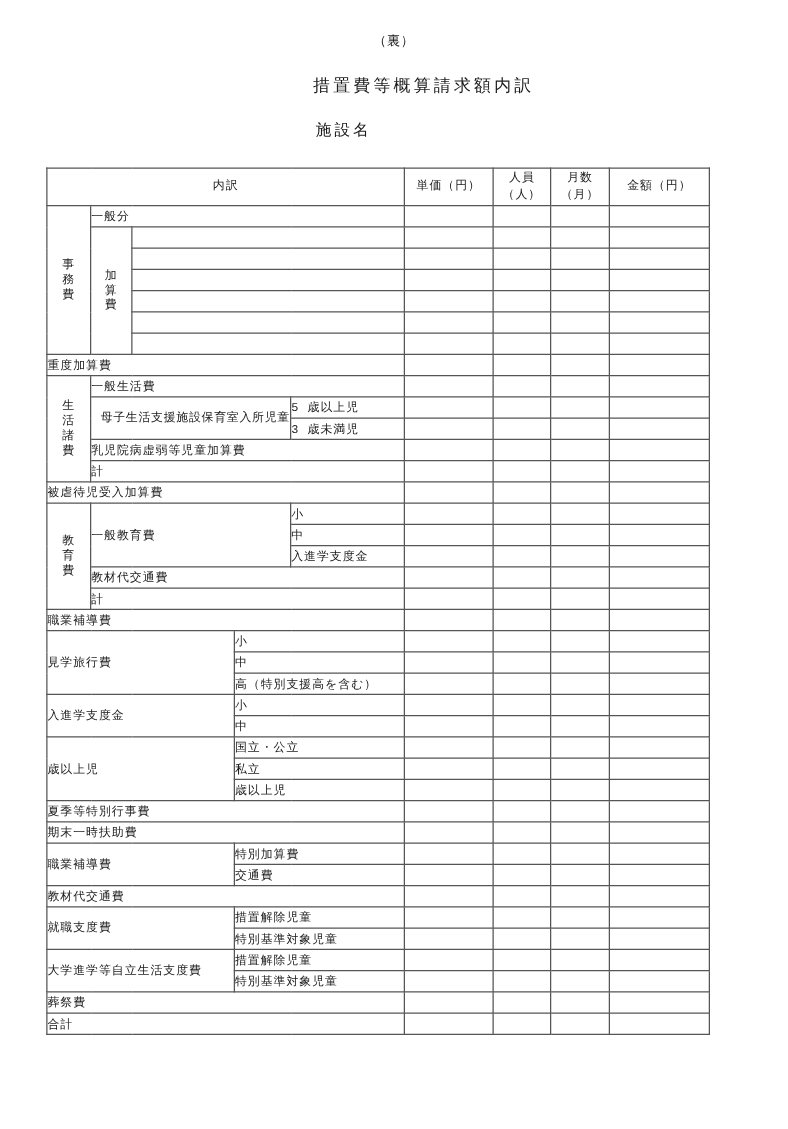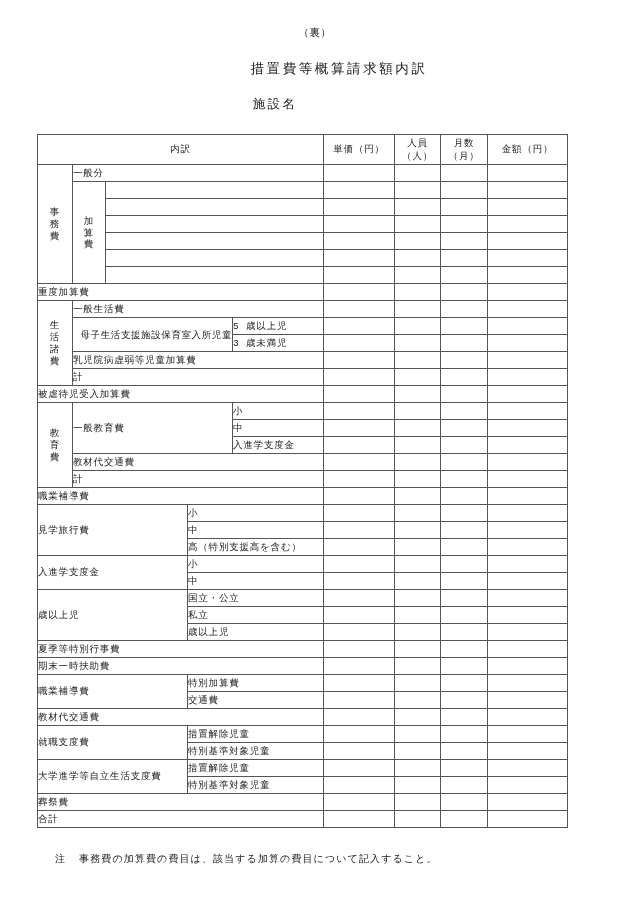--- a/index.html
+++ b/index.html
@@ -473,17 +473,14 @@
     <tr>
       <td class="lbl" colspan="5">合計</td>
       <td class="data-cell"></td>
       <td class="data-cell"></td>
       <td class="data-cell"></td>
       <td class="data-cell"></td>
     </tr>
   </tbody>
     </table>
 
-  <div class="note">
-    <span class="note-mark">注</span><span>事務費の加算費の費目は、該当する加算の費目について記入すること。</span>
-  </div>
 
 </div>
 
 </body></html>

